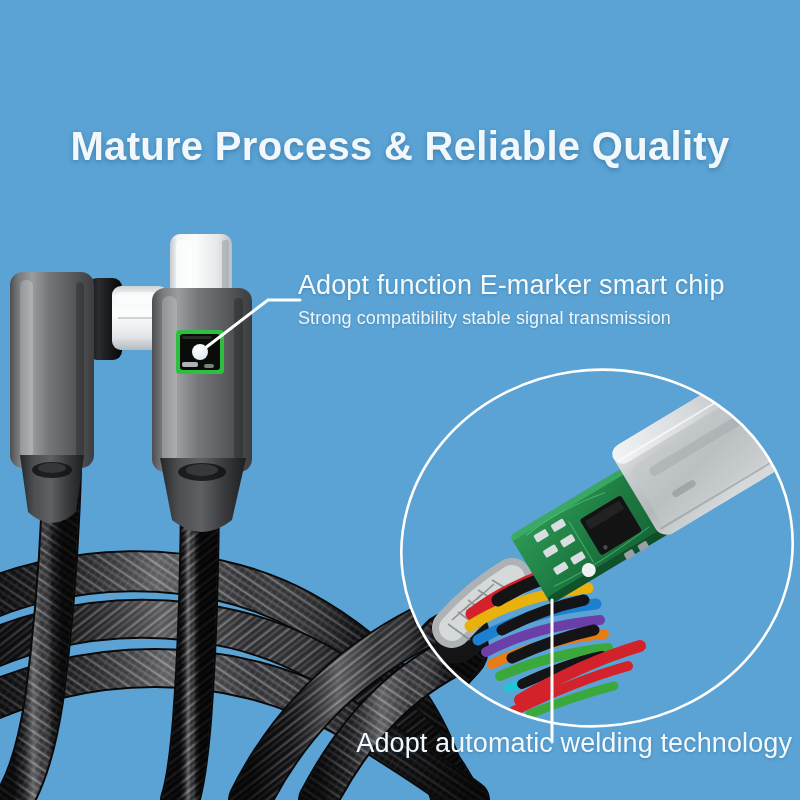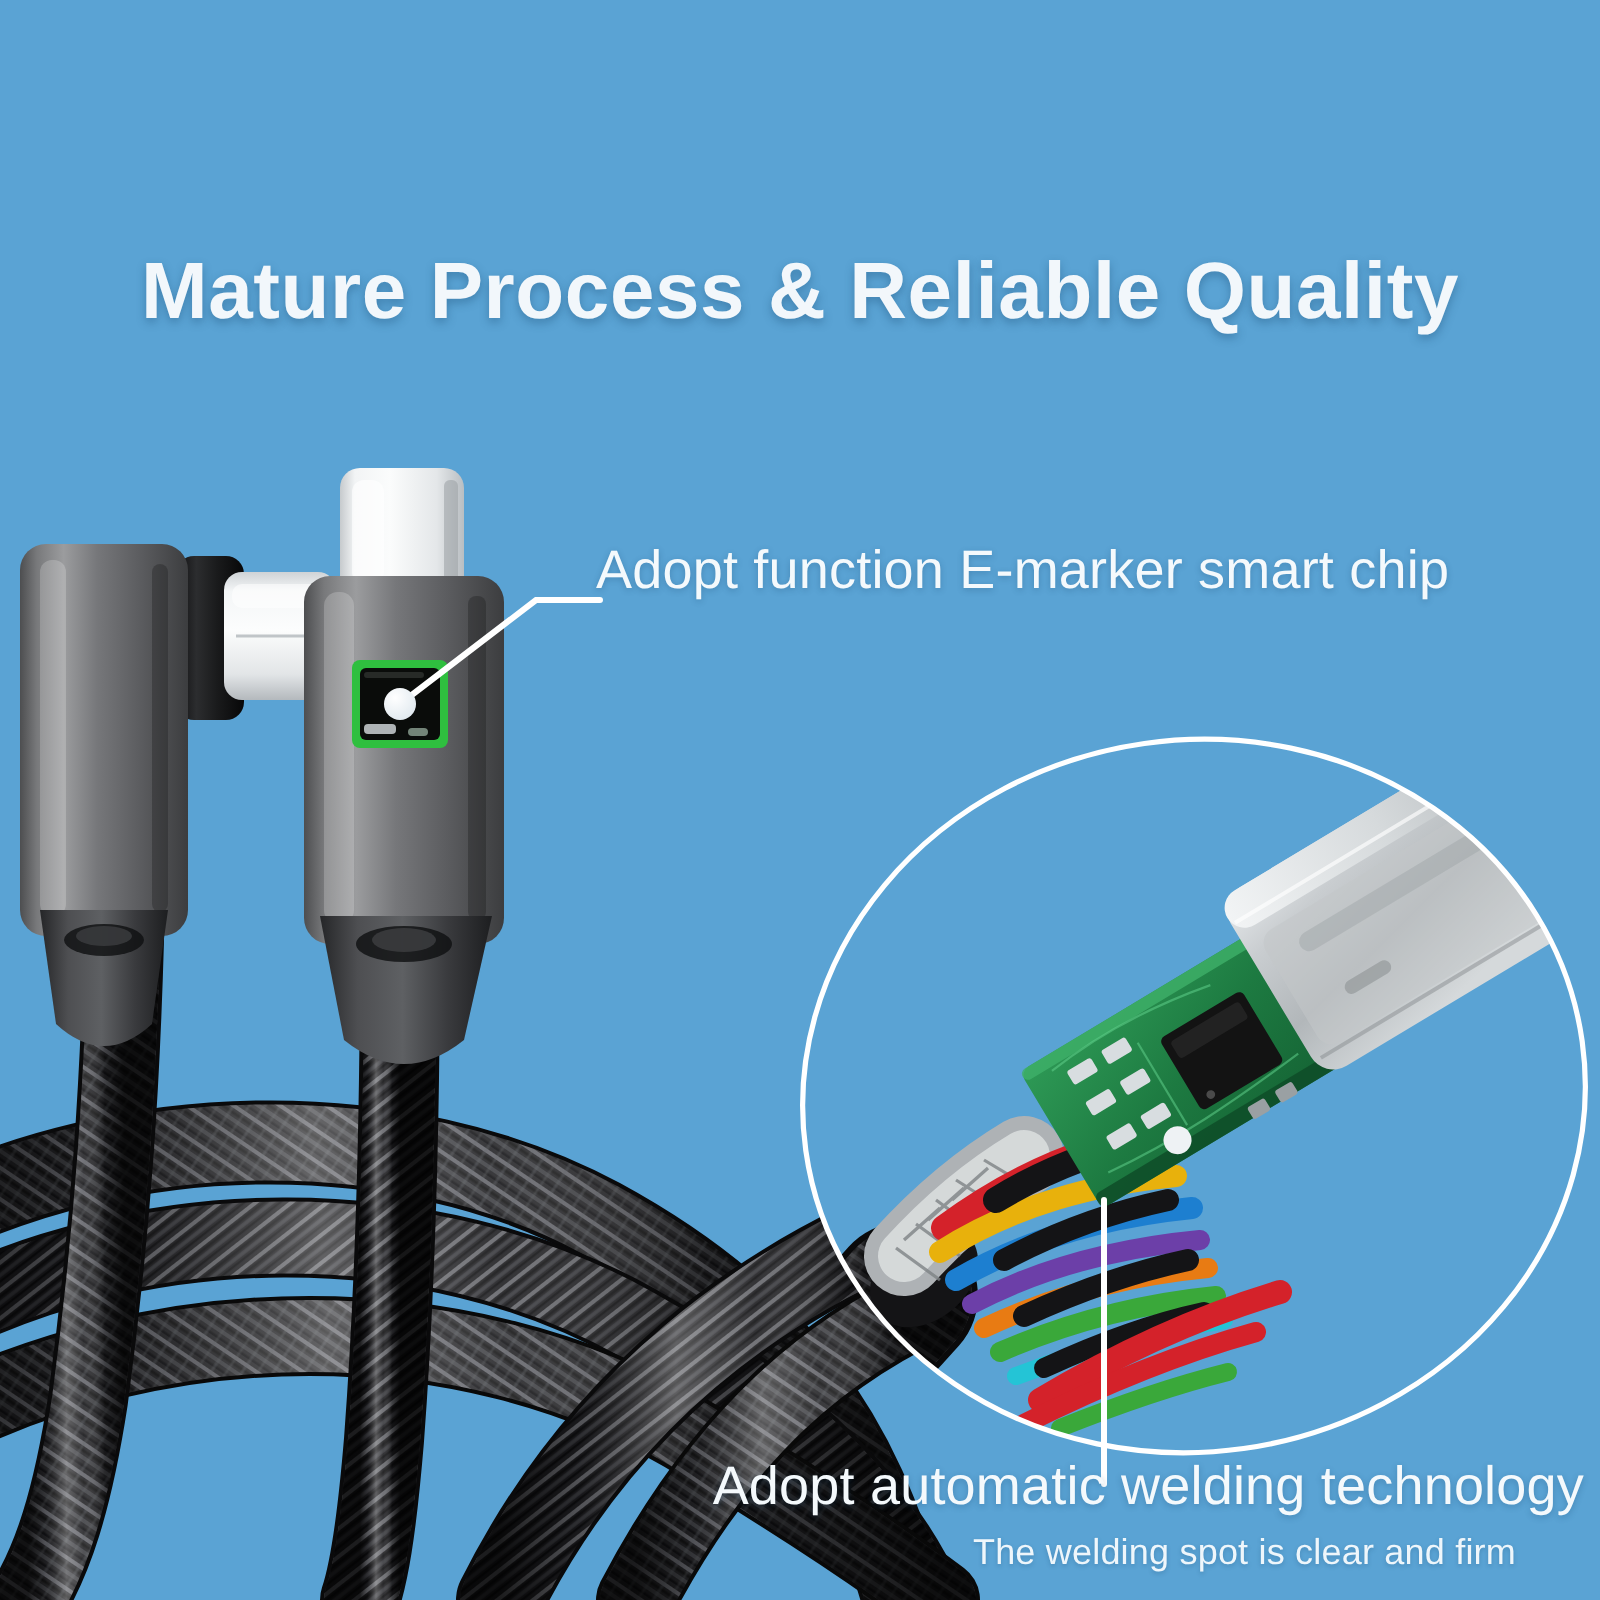--- a/index.html
+++ b/index.html
@@ -432,19 +432,19 @@
       </g>
 
     </g>
   </svg>
 
   <div class="txt-layer">
 
     <div class="headline">Mature Process &amp; Reliable Quality</div>
 
     <div class="callout-top-title">Adopt function E-marker smart chip</div>
+    <div class="callout-top-sub">Strong compatibility stable signal transmission</div>
 
     <div class="callout-bot-title">Adopt automatic welding technology</div>
-    <div class="callout-bot-sub">The welding spot is clear and firm</div>
 
   </div>
 
 </div>
 
 </body></html>

